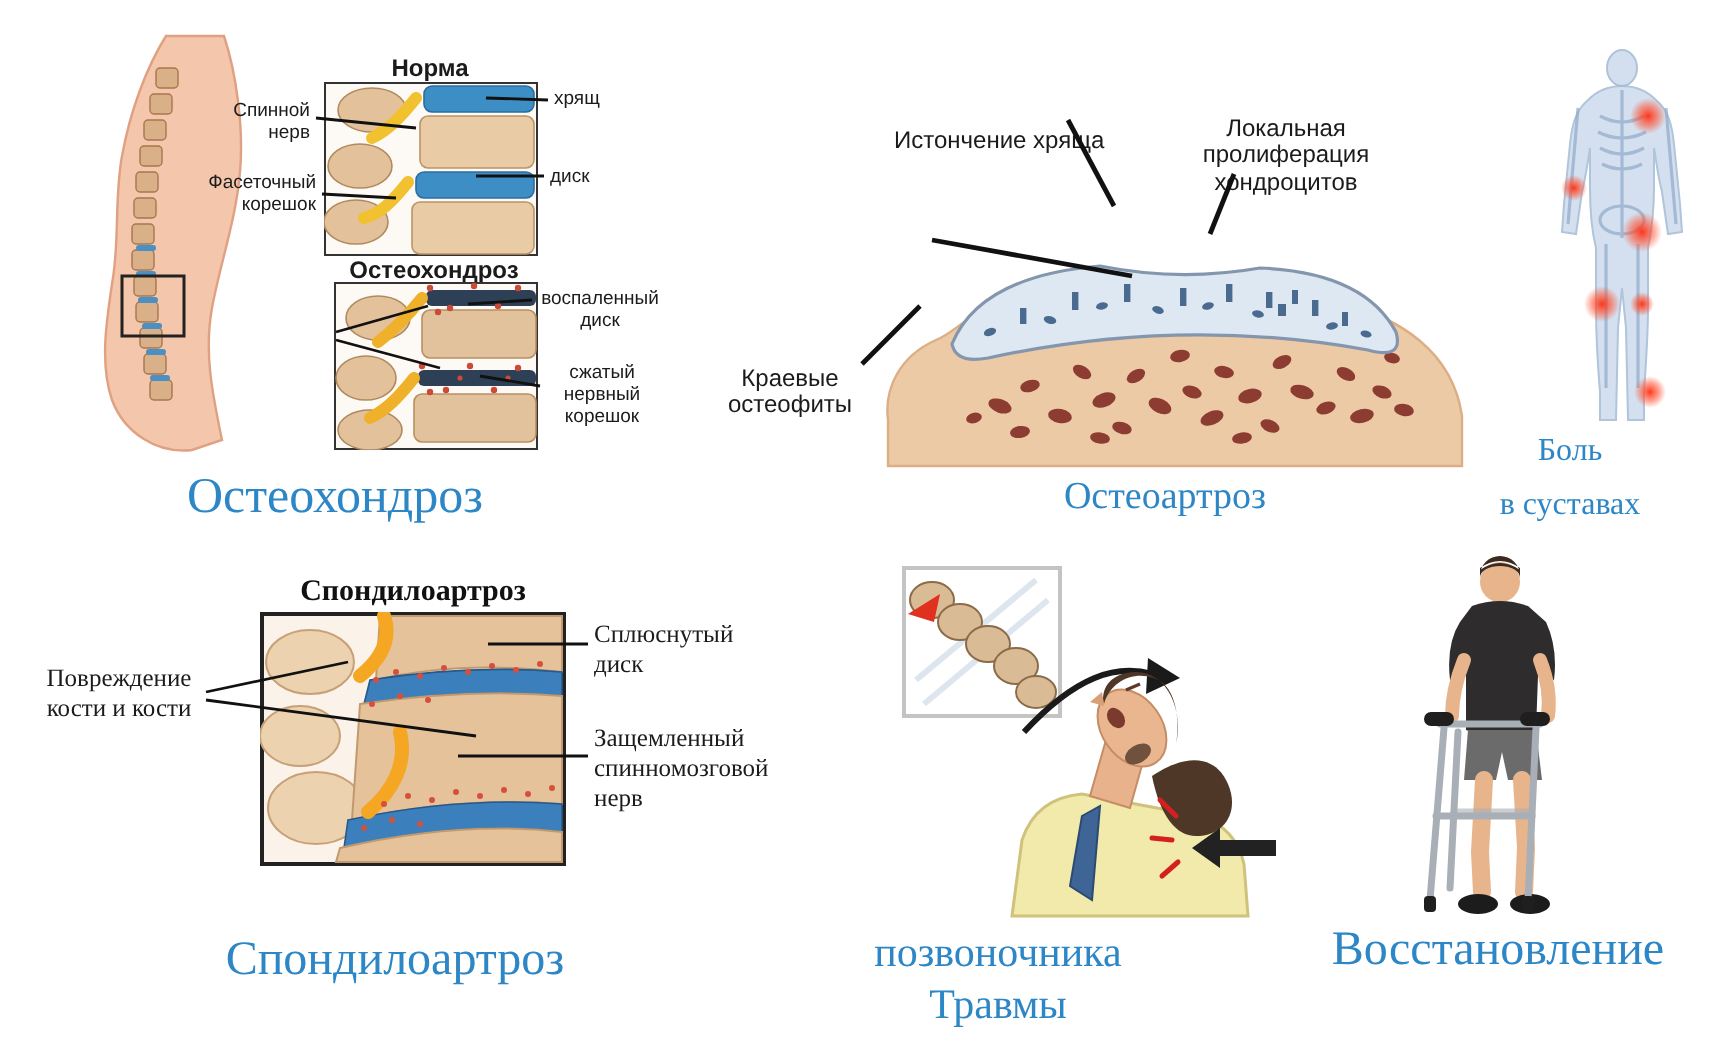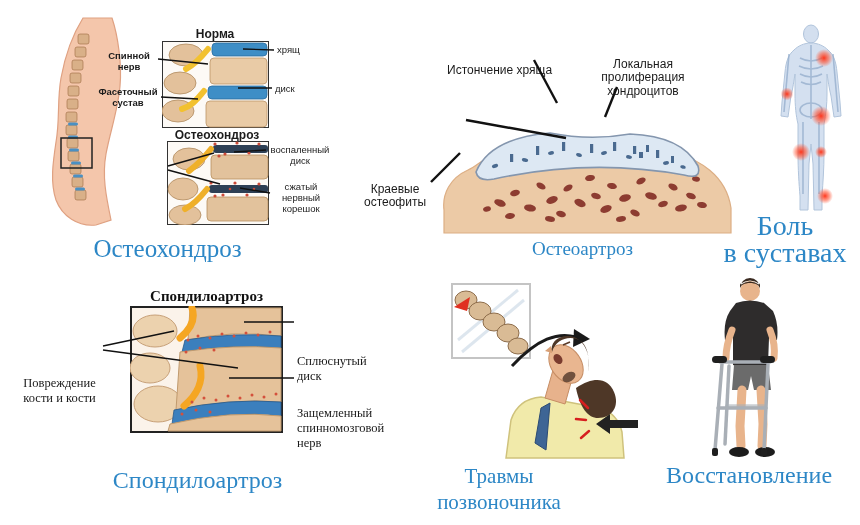--- a/index.html
+++ b/index.html
@@ -5,24 +5,24 @@
   html,body { margin:0; padding:0; background:#ffffff; }
   .canvas {
     position:relative; width:860px; height:525px; background:#ffffff;
     overflow:hidden; font-family:"Liberation Sans", sans-serif;
   }
   .abs { position:absolute; }
   .lbl { position:absolute; color:#1b1b1b; }
   .sans9  { font-size:9.5px;  line-height:1.18; }
   .sans10 { font-size:12px; line-height:1.15; font-weight:bold; }
   .sans12 { font-size:12px;   line-height:1.12; }
-  .serif12 { font-family:"Liberation Serif", serif; font-size:12.5px; line-height:1.18;margin-top:44px; }
+  .serif12 { font-family:"Liberation Serif", serif; font-size:12.5px; line-height:1.18; }
   .serifTitle { font-family:"Liberation Serif", serif; font-size:15px; font-weight:bold; }
   .tc { text-align:center; }
-  .tr { text-align:center;font-weight:bold; }
+  .tr { text-align:right; }
   .cap {
     position:absolute; color:#2d87c6; font-family:"Liberation Serif", serif;
     text-align:center;
   }
   svg { display:block; }
   .overlay { position:absolute; left:0; top:0; pointer-events:none; }
 </style>
 </head>
 <body>
 
@@ -72,21 +72,21 @@
       <rect x="46" y="45" width="59" height="13" rx="4" fill="#3e8ec6" stroke="#2a6da0" stroke-width="0.8"></rect>
       <rect x="44" y="60" width="61" height="26" rx="4" fill="#e9cba6" stroke="#bb9468" stroke-width="0.8"></rect>
       <g fill="none" stroke="#f2c12f" stroke-width="6" stroke-linecap="round">
         <path d="M46,8 C38,18 32,24 24,28"></path>
         <path d="M42,50 C34,60 28,66 20,68"></path>
       </g>
     </svg>
 
     <div class="lbl sans9 tr" style="left:103px;top:50px;width:52px;">Спинной нерв</div>
     <div class="lbl sans9" style="left:277px;top:44px;width:34px;">хрящ</div>
-    <div class="lbl sans9 tr" style="left:98px;top:86px;width:60px;">Фасеточный сустав</div>
+    <div class="lbl sans9 tr" style="left:98px;top:86px;width:60px;">Фасеточный корешок</div>
     <div class="lbl sans9" style="left:275px;top:83px;width:34px;">диск</div>
 
     <div class="lbl sans10 tc" style="left:163px;top:129px;width:108px;">Остеохондроз</div>
 
     <svg class="abs" style="left:167px;top:141px;" width="102" height="84" viewBox="0 0 102 84">
       <rect x="0.5" y="0.5" width="101" height="83" fill="#fdfaf6" stroke="#333333" stroke-width="1"></rect>
       <g stroke="#b08a5e" stroke-width="0.8" fill="#e3c19b">
         <ellipse cx="22" cy="18" rx="16" ry="11"></ellipse>
         <ellipse cx="16" cy="48" rx="15" ry="11"></ellipse>
         <ellipse cx="18" cy="74" rx="16" ry="10"></ellipse>
@@ -214,21 +214,21 @@
         <path d="M57,30 L62,88"></path>
       </g>
       <circle cx="48" cy="34" r="9" fill="url(#pain)"></circle>
       <circle cx="11" cy="70" r="6.5" fill="url(#pain)"></circle>
       <circle cx="45" cy="92" r="10" fill="url(#pain)"></circle>
       <circle cx="25" cy="128" r="9" fill="url(#pain)"></circle>
       <circle cx="45" cy="128" r="6" fill="url(#pain)"></circle>
       <circle cx="49" cy="172" r="8" fill="url(#pain)"></circle>
     </svg>
 
-    <div class="cap" style="left:5px;top:212px;width:140px;font-size:28px;line-height:27px;">
+    <div class="cap" style="left:5px;top:212px;width:140px;font-size:16px;line-height:27px;">
       <div>Боль</div>
       <div>в суставах</div>
     </div>
   </div>
 
   <div class="abs" style="left:0;top:280px;width:420px;height:245px;padding-left:11px;">
 
     <div class="lbl serifTitle tc" style="left:130px;top:8px;width:153px;color:#111111;">Спондилоартроз</div>
 
     <svg class="abs" style="left:130px;top:26px;" width="153" height="127" viewBox="0 0 153 127">
@@ -319,22 +319,22 @@
 
       <polygon points="190,140 162,140 162,134 148,144 162,154 162,148 190,148" fill="#222222"></polygon>
       <g stroke="#d61f1f" stroke-width="2.5" fill="none" stroke-linecap="round">
         <path d="M140,128 L132,120"></path>
         <path d="M138,140 L128,139"></path>
         <path d="M141,151 L133,158"></path>
       </g>
     </svg>
 
     <div class="cap" style="left:0;top:185px;width:158px;font-size:21px;line-height:26px;">
+      <div>позвоночника</div>
       <div>Травмы</div>
-      <div>позвоночника</div>
     </div>
   </div>
 
   <div class="abs" style="left:640px;top:276px;width:220px;height:249px;">
 
     <svg class="abs" style="left:58px;top:0;" width="104" height="192" viewBox="0 0 104 192">
 
       <circle cx="52" cy="15" r="10" fill="#e8b48c"></circle>
       <path d="M42,13 C42,5 62,5 62,13 L62,9 Q52,2 42,9 Z" fill="#3a2a20"></path>
       <path d="M42,12 A10,10 0 0 1 62,12 L62,8 Q52,1 42,8 Z" fill="#3a2a20"></path>

